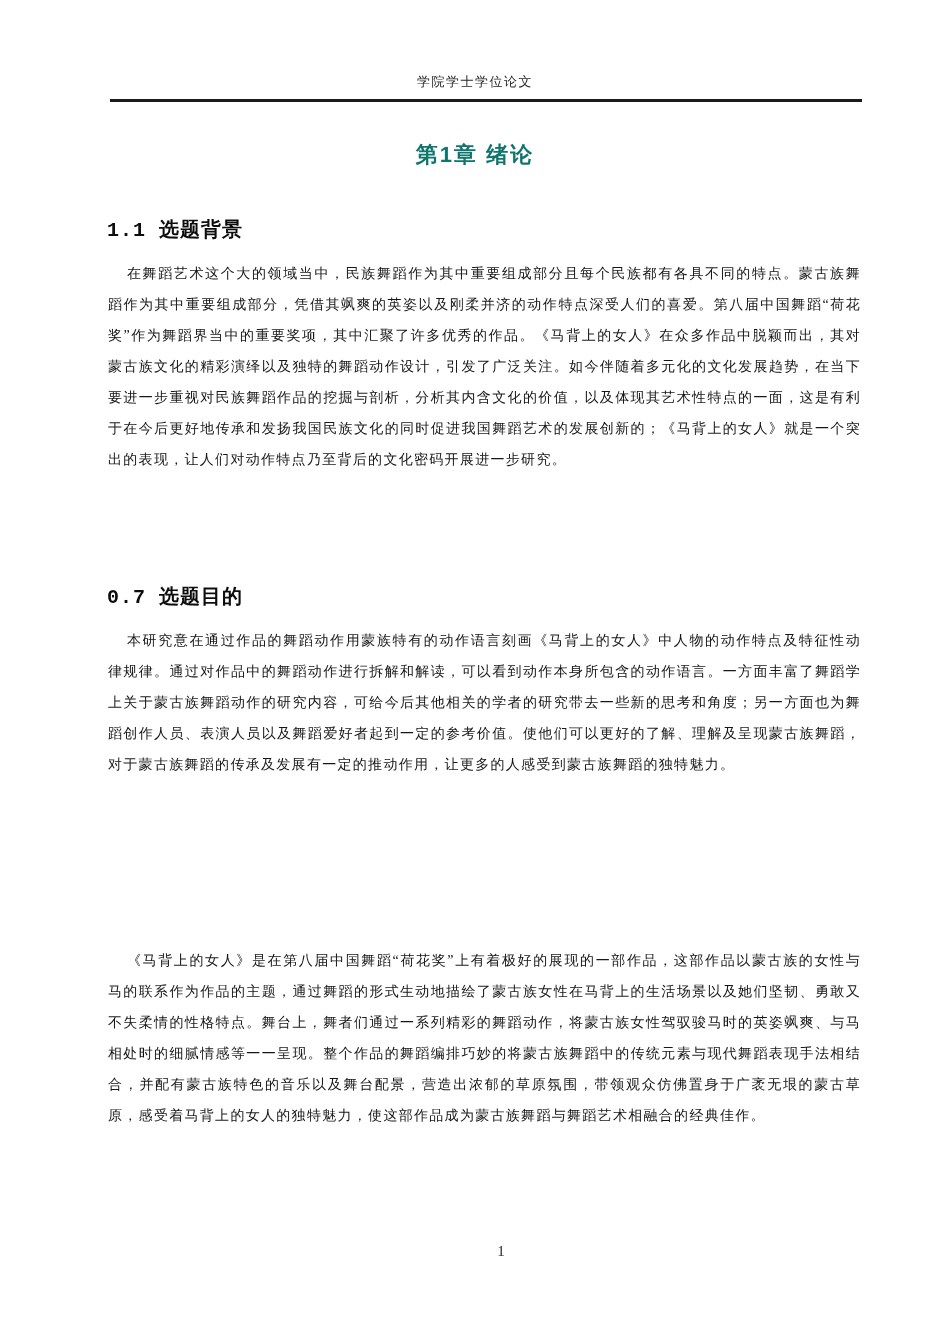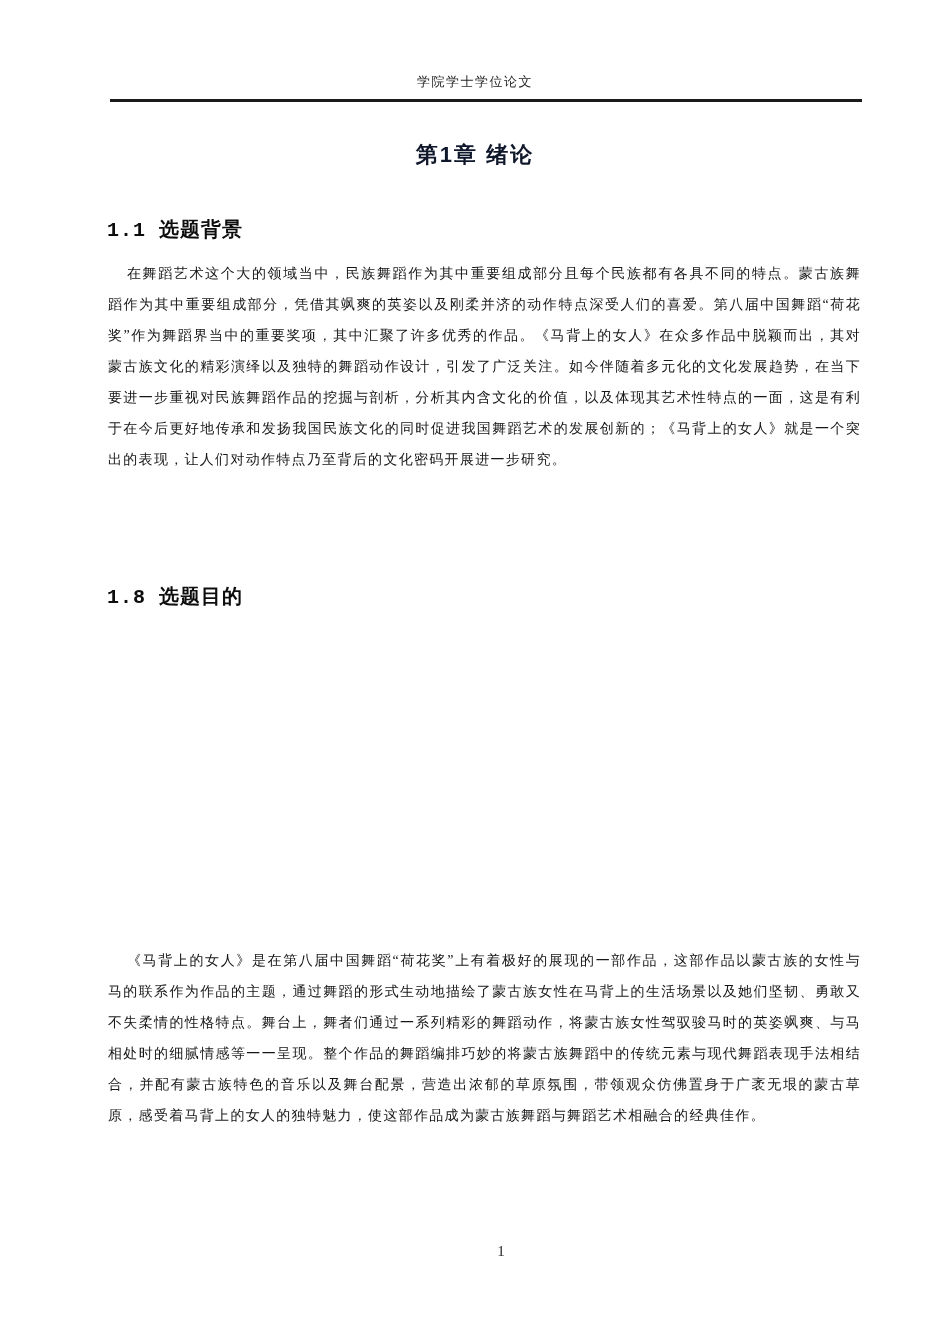--- a/index.html
+++ b/index.html
@@ -41,21 +41,21 @@
     top: 140px;
     left: 0;
     width: 950px;
     margin: 0;
     text-align: center;
     font-family: "Liberation Sans", sans-serif;
     font-weight: bold;
     font-size: 22px;
     line-height: 30px;
     letter-spacing: 2px;
-    color: #0f172a;
+    color: #0f766e;
   }
   .section-heading {
     position: absolute;
     left: 107px;
     width: 760px;
     margin: 0;
     font-family: Liberation Mono, monospace;
     font-weight: bold;
     font-size: 20px;
     line-height: 28px;
@@ -103,19 +103,20 @@
 
   <div class="header-title">学院学士学位论文</div>
 
   <div class="header-rule"></div>
 
   <h1 class="chapter-title">第1章 绪论</h1>
 
   <h2 class="section-heading heading-1">1.1 选题背景</h2>
   <p class="body-para para-1">在舞蹈艺术这个大的领域当中，民族舞蹈作为其中重要组成部分且每个民族都有各具不同的特点。蒙古族舞蹈作为其中重要组成部分，凭借其飒爽的英姿以及刚柔并济的动作特点深受人们的喜爱。第八届中国舞蹈“荷花奖”作为舞蹈界当中的重要奖项，其中汇聚了许多优秀的作品。《马背上的女人》在众多作品中脱颖而出，其对蒙古族文化的精彩演绎以及独特的舞蹈动作设计，引发了广泛关注。如今伴随着多元化的文化发展趋势，在当下要进一步重视对民族舞蹈作品的挖掘与剖析，分析其内含文化的价值，以及体现其艺术性特点的一面，这是有利于在今后更好地传承和发扬我国民族文化的同时促进我国舞蹈艺术的发展创新的；《马背上的女人》就是一个突出的表现，让人们对动作特点乃至背后的文化密码开展进一步研究。</p>
 
-  <h2 class="section-heading heading-2">1.8 选题目的</h2>
+  <h2 class="section-heading heading-2">0.7 选题目的</h2>
+  <p class="body-para para-2">本研究意在通过作品的舞蹈动作用蒙族特有的动作语言刻画《马背上的女人》中人物的动作特点及特征性动律规律。通过对作品中的舞蹈动作进行拆解和解读，可以看到动作本身所包含的动作语言。一方面丰富了舞蹈学上关于蒙古族舞蹈动作的研究内容，可给今后其他相关的学者的研究带去一些新的思考和角度；另一方面也为舞蹈创作人员、表演人员以及舞蹈爱好者起到一定的参考价值。使他们可以更好的了解、理解及呈现蒙古族舞蹈，对于蒙古族舞蹈的传承及发展有一定的推动作用，让更多的人感受到蒙古族舞蹈的独特魅力。</p>
 
   <p class="body-para para-3">《马背上的女人》是在第八届中国舞蹈“荷花奖”上有着极好的展现的一部作品，这部作品以蒙古族的女性与马的联系作为作品的主题，通过舞蹈的形式生动地描绘了蒙古族女性在马背上的生活场景以及她们坚韧、勇敢又不失柔情的性格特点。舞台上，舞者们通过一系列精彩的舞蹈动作，将蒙古族女性驾驭骏马时的英姿飒爽、与马相处时的细腻情感等一一呈现。整个作品的舞蹈编排巧妙的将蒙古族舞蹈中的传统元素与现代舞蹈表现手法相结合，并配有蒙古族特色的音乐以及舞台配景，营造出浓郁的草原氛围，带领观众仿佛置身于广袤无垠的蒙古草原，感受着马背上的女人的独特魅力，使这部作品成为蒙古族舞蹈与舞蹈艺术相融合的经典佳作。</p>
 
   <div class="page-number">1</div>
 
 </div>
 
 </body></html>

